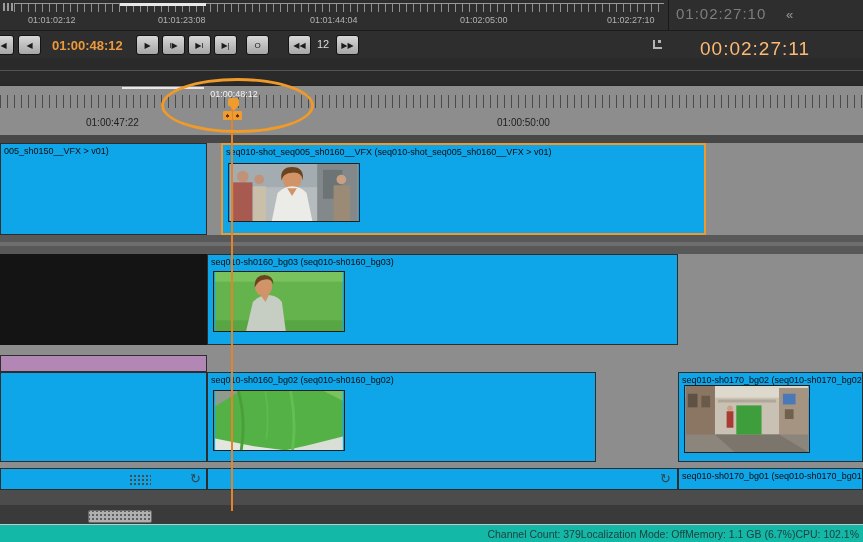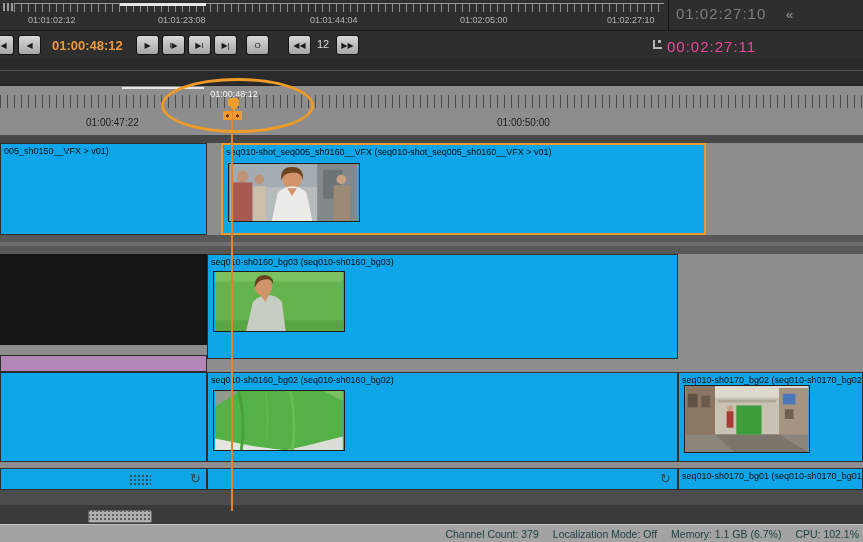--- a/index.html
+++ b/index.html
@@ -27,21 +27,21 @@
   .tbtn { position:absolute; top:4px; width:23px; height:20px;
     background:linear-gradient(#d8d8d8,#a6a6a6); border:1px solid #141414; border-radius:3px;
     color:#1b1b1b; font-size:8px; display:flex; align-items:center; justify-content:center;
     overflow:hidden; white-space:nowrap; cursor:pointer; }
   .cur-tc { position:absolute; left:52px; top:7px; font-size:13px; font-weight:bold; color:#ed9a3c; }
   .trim-count { position:absolute; left:311px; top:7px; width:24px; text-align:center;
     font-size:11px; color:#dcdcdc; }
   .dur-icon { position:absolute; left:653px; top:9px; width:9px; height:9px;
     border-left:2px solid #b5b5b5; border-bottom:2px solid #b5b5b5; }
   .dur-icon:after { content:""; position:absolute; left:3px; top:0px; width:3px; height:3px; background:#b5b5b5; }
-  .total-tc { position:absolute; left:667px; top:7px; font-size:15px; color:#ec4899; letter-spacing:1px; }
+  .total-tc { position:absolute; left:700px; top:7px; font-size:19px; color:#fdba74; letter-spacing:1px; }
 
   .dark-strip { position:absolute; left:0; top:58px; width:863px; height:27px; background:#2a2a2a; }
   .hline70 { position:absolute; left:0; top:70px; width:863px; height:1px; background:#525252; }
 
   
   .ruler { position:absolute; left:0; top:85px; width:863px; height:50px; background:#8d8d8d;
     border-top:1px solid #242424; }
   .ruler-range { position:absolute; left:122px; top:1px; width:82px; height:2px; background:#e6e6e6; }
   .ruler-ticks { position:absolute; left:0; top:9px; width:863px; height:13px;
     background:repeating-linear-gradient(90deg,#4b4b4b 0 1px, transparent 1px 7px); }
@@ -69,23 +69,23 @@
   .ellipse-note { position:absolute; left:161px; top:78px; width:153px; height:55px;
     border:3px solid #f09a28; border-radius:50%; z-index:40; }
 
   
   .bottom-strip { position:absolute; left:0; top:490px; width:863px; height:15px; background:#4c4c4c; }
   .scroll-track { position:absolute; left:0; top:505px; width:863px; height:19px; background:#3a3a3a; }
   .scroll-thumb { position:absolute; left:88px; top:510px; width:64px; height:13px;
     background:#b0b0b0; border:1px solid #6a6a6a; border-radius:2px;
     background-image:radial-gradient(#5f5f5f 1px, transparent 1.2px); background-size:4px 4px;
     background-position:2px 2px; cursor:grab; }
-  .status-bar { position:absolute; left:0; top:524px; width:863px; height:18px; background:#a3a3a3;
+  .status-bar { position:absolute; left:0; top:524px; width:863px; height:18px; background:#14b8a6;
     border-top:1px solid #c4c8c6; display:flex; justify-content:flex-end; align-items:center;
-    gap:14px; padding-right:4px; font-size:10.5px; color:#1d4040; }
+    padding-right:4px; font-size:10.5px; color:#1d4040; }
 </style>
 </head>
 <body>
 
 <div class="app">
 
   <div class="top-bar">
     <div class="corner-icon"></div>
     <div class="mini-ticks"></div>
     <div class="view-range"></div>
@@ -153,41 +153,41 @@
       </svg>
     </div>
   </div>
 
   <div class="band">
     <div class="band-stripe"></div>
   </div>
 
   <div class="abs" style="left:0;top:254px;width:863px;height:91px">
     <div class="black-area" style="left:0;top:0;width:207px;height:91px"></div>
-    <div class="clip" style="left:207px;top:0;width:471px;height:105px">
+    <div class="clip" style="left:207px;top:0;width:471px;height:91px">
       <div class="clip-label">seq010-sh0160_bg03 (seq010-sh0160_bg03)</div>
       <svg class="thumb" style="left:5px;top:16px" width="132" height="61" viewBox="0 0 132 61">
         <rect width="132" height="61" fill="#64b34c"></rect>
         <rect width="132" height="10" fill="#79c25d"></rect>
         <rect y="50" width="132" height="11" fill="#57a643"></rect>
         <ellipse cx="50" cy="15" rx="9" ry="10" fill="#d09468"></ellipse>
         <path d="M41 16 Q40 3 51 3 Q61 4 60 13 Q58 6 50 8 Q44 9 41 16 Z" fill="#6b431f"></path>
         <path d="M32 61 L39 31 Q47 23 57 24 Q65 25 69 31 L73 61 Z" fill="#c6cdc2"></path>
         <path d="M47 24 L52 31 L56 23 Z" fill="#d09468"></path>
       </svg>
     </div>
   </div>
 
   <div class="abs" style="left:0;top:355px;width:863px;height:17px">
     <div class="clip purple" style="left:0;top:0;width:207px;height:17px"></div>
   </div>
 
   <div class="abs" style="left:0;top:372px;width:863px;height:90px">
     <div class="clip" style="left:0;top:0;width:207px;height:90px"></div>
-    <div class="clip" style="left:207px;top:0;width:471px;height:90px">
+    <div class="clip" style="left:207px;top:0;width:389px;height:90px">
       <div class="clip-label">seq010-sh0160_bg02 (seq010-sh0160_bg02)</div>
       <svg class="thumb" style="left:5px;top:17px" width="132" height="61" viewBox="0 0 132 61">
         <rect width="132" height="61" fill="#54b145"></rect>
         <path d="M0 0 L26 0 L0 16 Z" fill="#8d9c8e"></path>
         <path d="M132 0 L132 10 L112 0 Z" fill="#79c25d"></path>
         <path d="M0 61 L0 49 L40 57 L70 61 Z" fill="#e3e6de"></path>
         <path d="M132 61 L132 47 L96 56 L74 61 Z" fill="#dadfd5"></path>
         <path d="M24 0 Q32 30 27 61" stroke="#49a03a" stroke-width="3" fill="none"></path>
         <path d="M78 0 Q84 30 80 61" stroke="#62bf50" stroke-width="3" fill="none"></path>
         <path d="M52 0 Q56 25 53 50" stroke="#5dba4b" stroke-width="2" fill="none"></path>

